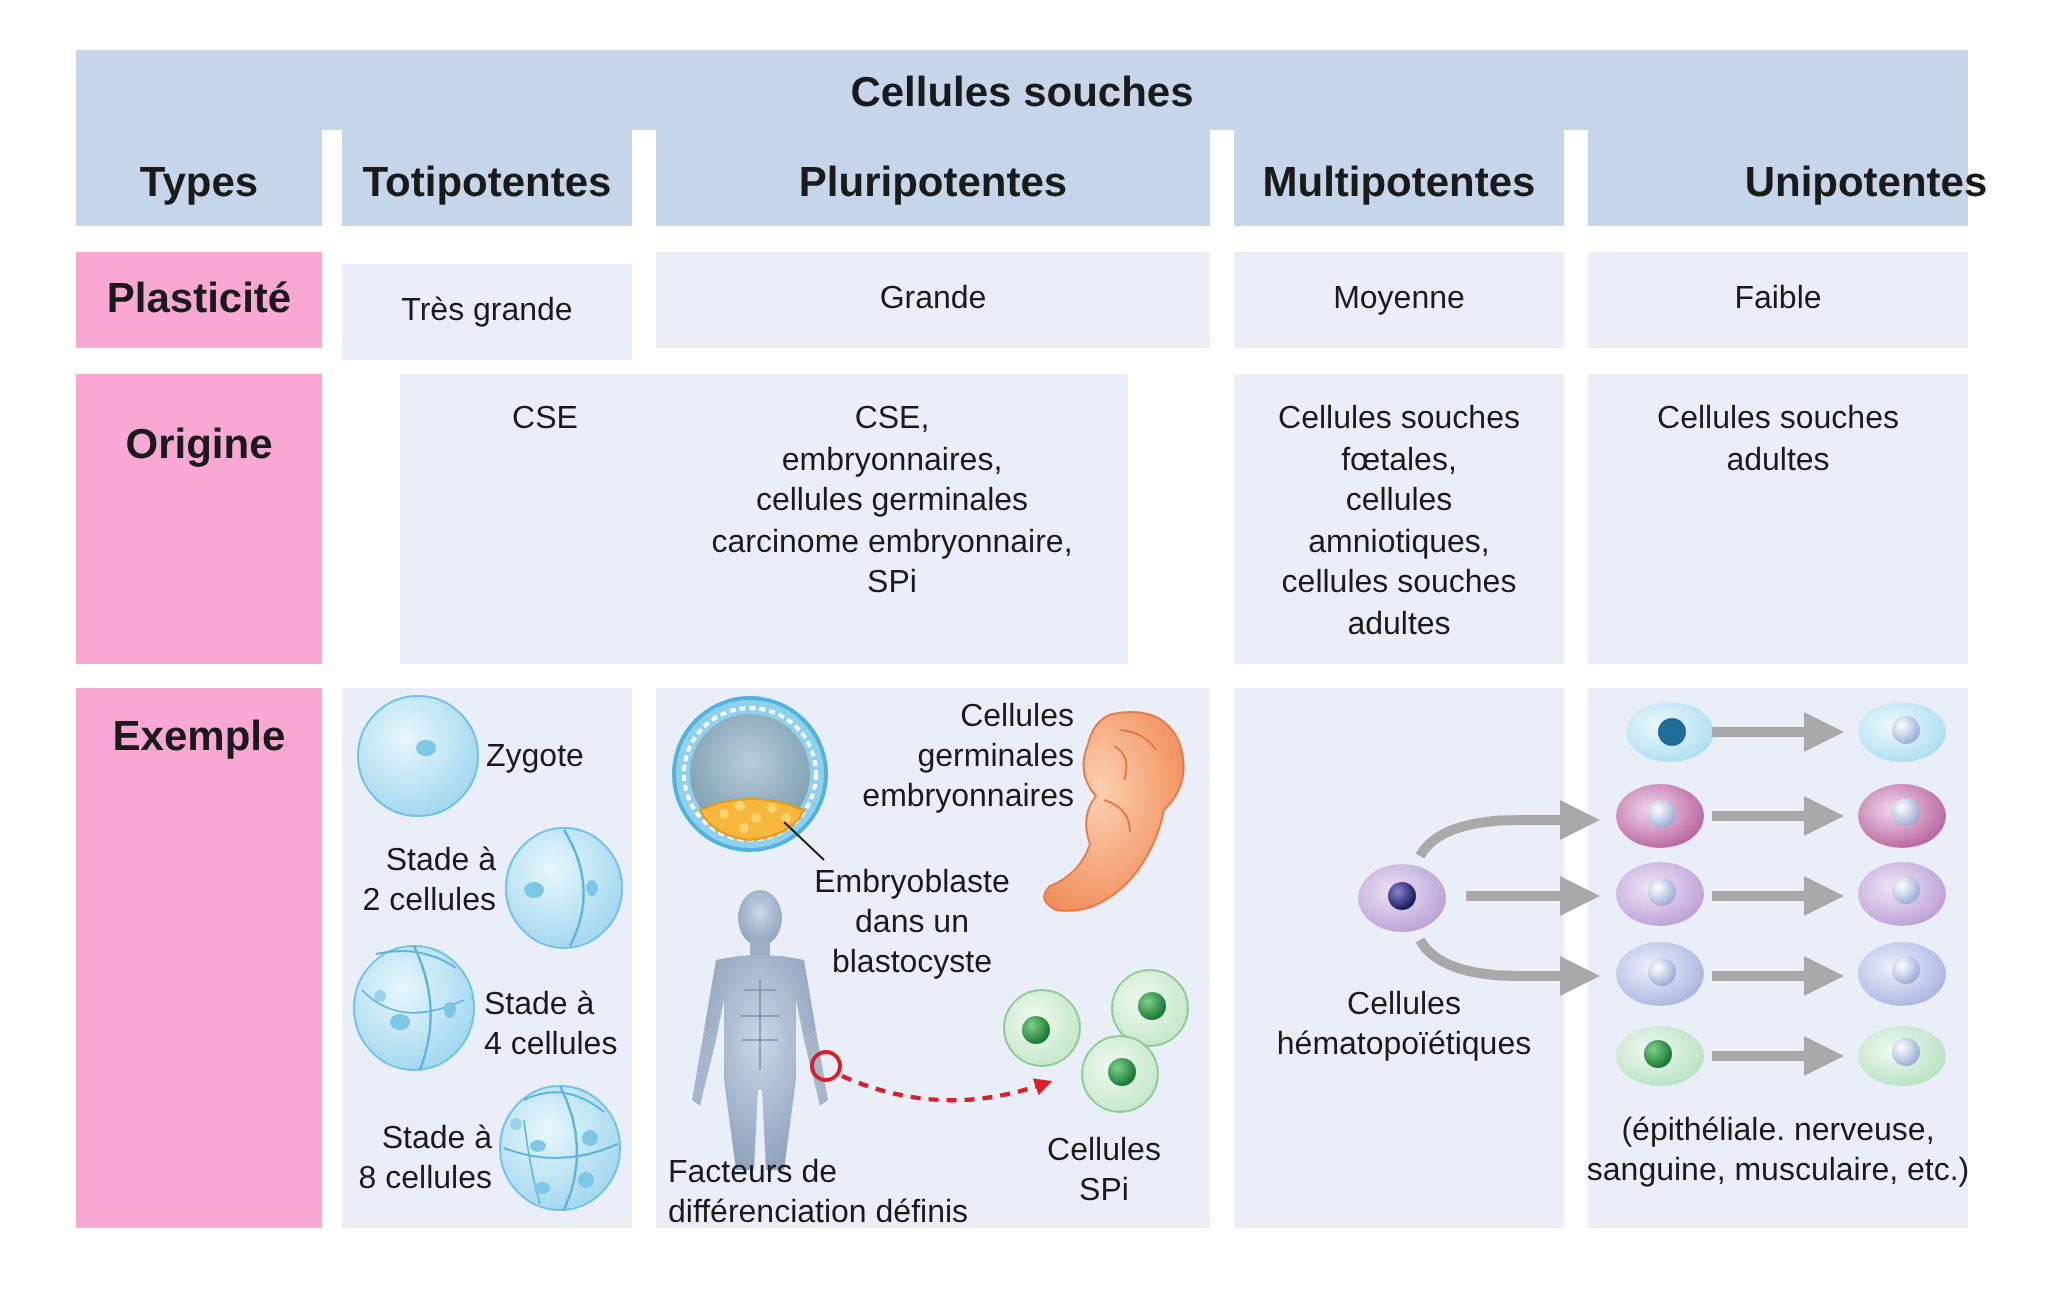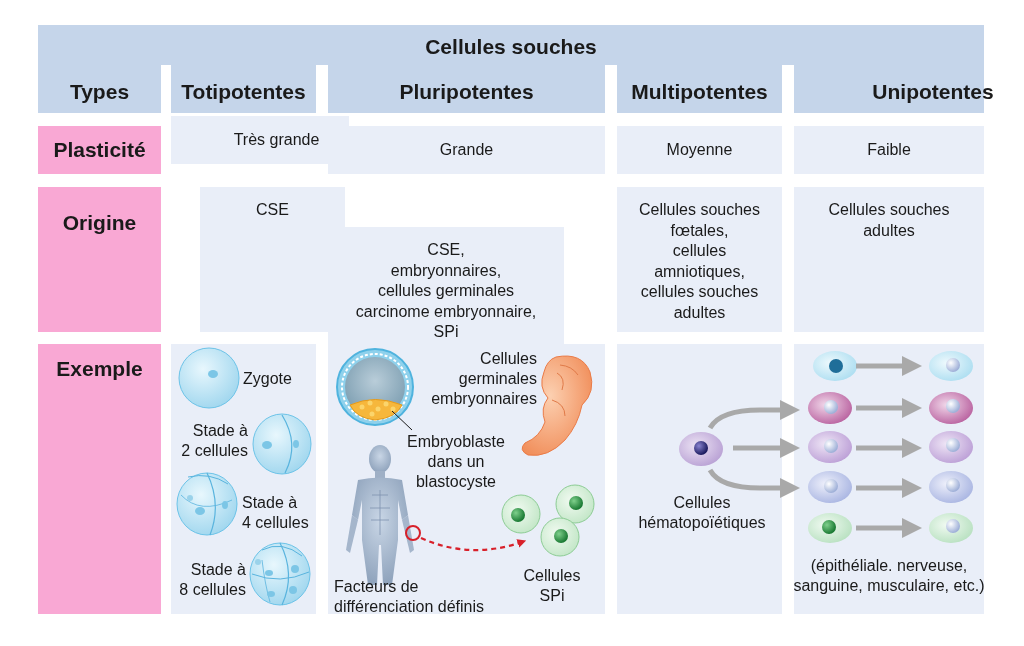--- a/index.html
+++ b/index.html
@@ -29,32 +29,32 @@
 
 <div class="abs colh" style="left:38px;top:72px;width:123px;height:40px;">Types</div>
 <div class="abs colh" style="left:171px;top:72px;width:145px;height:40px;">Totipotentes</div>
 <div class="abs colh" style="left:328px;top:72px;width:277px;height:40px;">Pluripotentes</div>
 <div class="abs colh" style="left:617px;top:72px;width:165px;height:40px;">Multipotentes</div>
 <div class="abs colh" style="left:794px;top:72px;width:190px;height:40px;padding-left:44px;">Unipotentes</div>
 
 <div class="abs lab rowlab" style="left:38px;top:126px;width:123px;height:48px;line-height:48px;">
   <span>Plasticité</span>
 </div>
-<div class="abs cell txt" style="left:171px;top:116px;width:145px;height:48px;line-height:48px;padding-left:33px;"><span>Très grande</span></div>
+<div class="abs cell txt" style="left:171px;top:132px;width:145px;height:48px;line-height:48px;"><span>Très grande</span></div>
 <div class="abs cell txt" style="left:328px;top:126px;width:277px;height:48px;line-height:48px;"><span>Grande</span></div>
 <div class="abs cell txt" style="left:617px;top:126px;width:165px;height:48px;line-height:48px;"><span>Moyenne</span></div>
 <div class="abs cell txt" style="left:794px;top:126px;width:190px;height:48px;line-height:48px;"><span>Faible</span></div>
 
 <div class="abs lab rowlab" style="left:38px;top:187px;width:123px;height:145px;">
   <div style="margin-top:24px;">Origine</div>
 </div>
 <div class="abs cell txt" style="left:171px;top:187px;width:145px;height:145px;padding-top:13px;box-sizing:border-box;margin-left:29px;">
   <div>CSE</div>
 </div>
-<div class="abs cell txt" style="left:328px;top:187px;width:236px;height:145px;padding-top:13px;box-sizing:border-box;margin-top:40px;">
+<div class="abs cell txt" style="left:328px;top:187px;width:236px;height:145px;padding-top:13px;box-sizing:border-box;">
   <div>CSE,</div>
   <div>embryonnaires,</div>
   <div>cellules germinales</div>
   <div>carcinome embryonnaire,</div>
   <div>SPi</div>
 </div>
 <div class="abs cell txt" style="left:617px;top:187px;width:165px;height:145px;padding-top:13px;box-sizing:border-box;">
   <div>Cellules souches</div>
   <div>fœtales,</div>
   <div>cellules</div>

